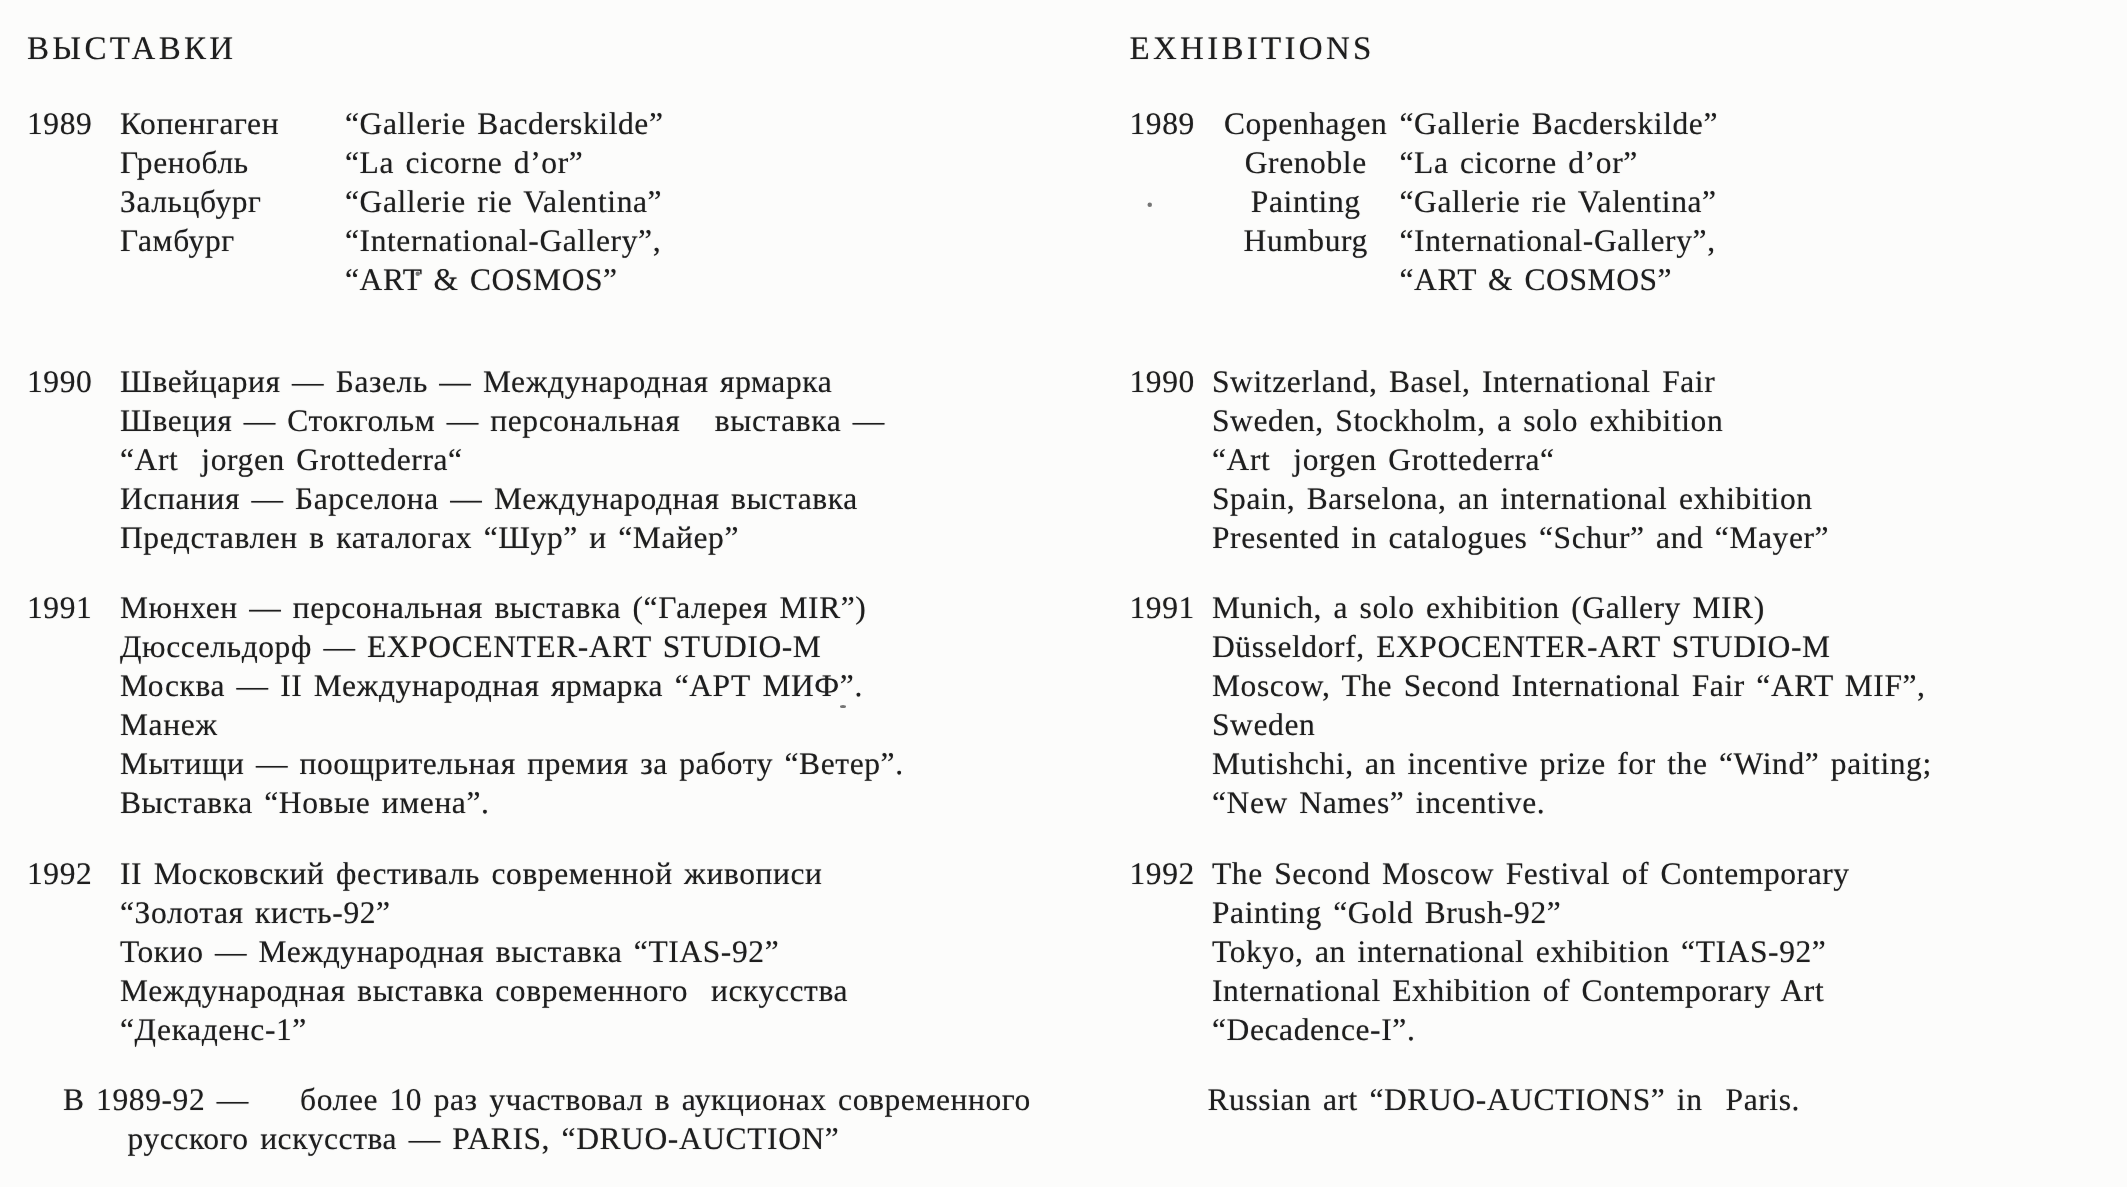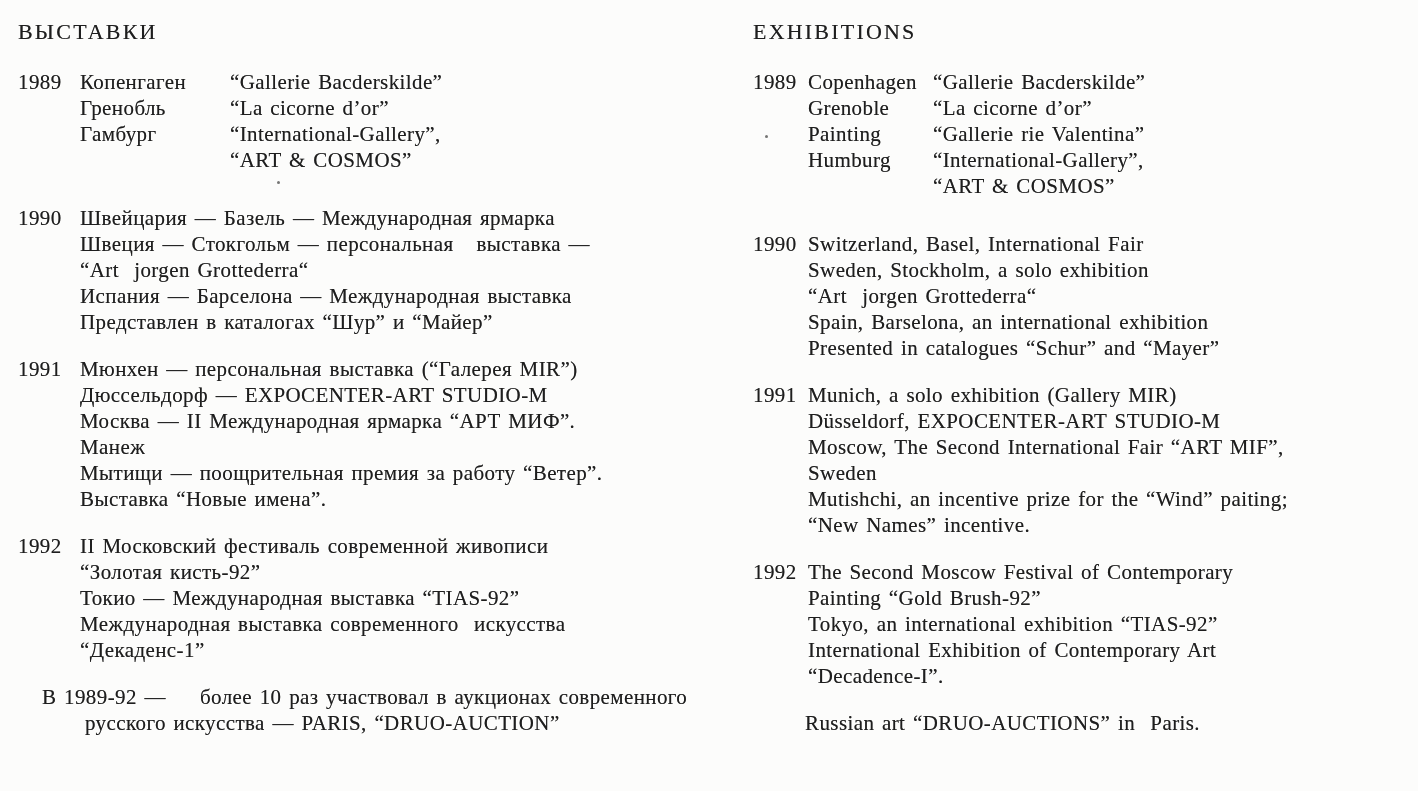--- a/index.html
+++ b/index.html
@@ -25,29 +25,29 @@
   .doc-title{
     font-size:22px;
     font-weight:normal;
     letter-spacing:2.2px;
     line-height:26px;
     margin:3px 0 24px 0;
   }
   .col-left .doc-title{padding-left:4px;}
   .col-right .doc-title{padding-left:5px;}
   .section{display:flex;margin-bottom:21px;}
-  .section-first{margin-bottom:32px;}
+  .section-first{margin-bottom:42px;}
   .year{flex-shrink:0;white-space:pre;}
   .col-left .year{width:66px;padding-left:4px;}
   .col-right .year{width:60px;padding-left:5px;}
   .content{flex:1 1 auto;min-width:0;}
   .line,.row{white-space:pre;}
   .city{display:inline-block;white-space:pre;}
   .col-left .city{width:150px;}
-  .col-right .city{width:125px;}
+  .col-right .city{width:125px;text-align:center;}
   .venue{white-space:pre;}
   .footer-line1{white-space:pre;}
   .lead{display:inline-block;white-space:pre;margin-left:24px;}
   .col-left .lead{width:162px;padding-left:4px;}
   .footer-indent-left{margin-left:71px;white-space:pre;}
   .footer-indent-right{margin-left:57px;white-space:pre;}
   .artifact{
     position:absolute;
     width:3px;height:3px;
     border-radius:50%;
@@ -58,20 +58,21 @@
 <body>
 
 <section class="col col-left">
   <h1 class="doc-title">ВЫСТАВКИ</h1>
   <div class="sections">
       <div class="section section-first">
         <div class="year">1989</div>
         <div class="content">
           <div class="row"><span class="city">Копенгаген</span><span class="venue">“Gallerie Bacderskilde”</span></div>
           <div class="row"><span class="city">Гренобль</span><span class="venue">“La cicorne d’or”</span></div>
+          <div class="row"><span class="city">Зальцбург</span><span class="venue">“Gallerie rie Valentina”</span></div>
           <div class="row"><span class="city">Гамбург</span><span class="venue">“International-Gallery”,</span></div>
           <div class="row"><span class="city"></span><span class="venue">“ART &amp; COSMOS”</span></div>
         </div>
       </div>
       <div class="section">
         <div class="year">1990</div>
         <div class="content">
           <div class="line">Швейцария — Базель — Международная ярмарка</div>
           <div class="line">Швеция — Стокгольм — персональная   выставка —</div>
           <div class="line">“Art  jorgen Grottederra“</div>

